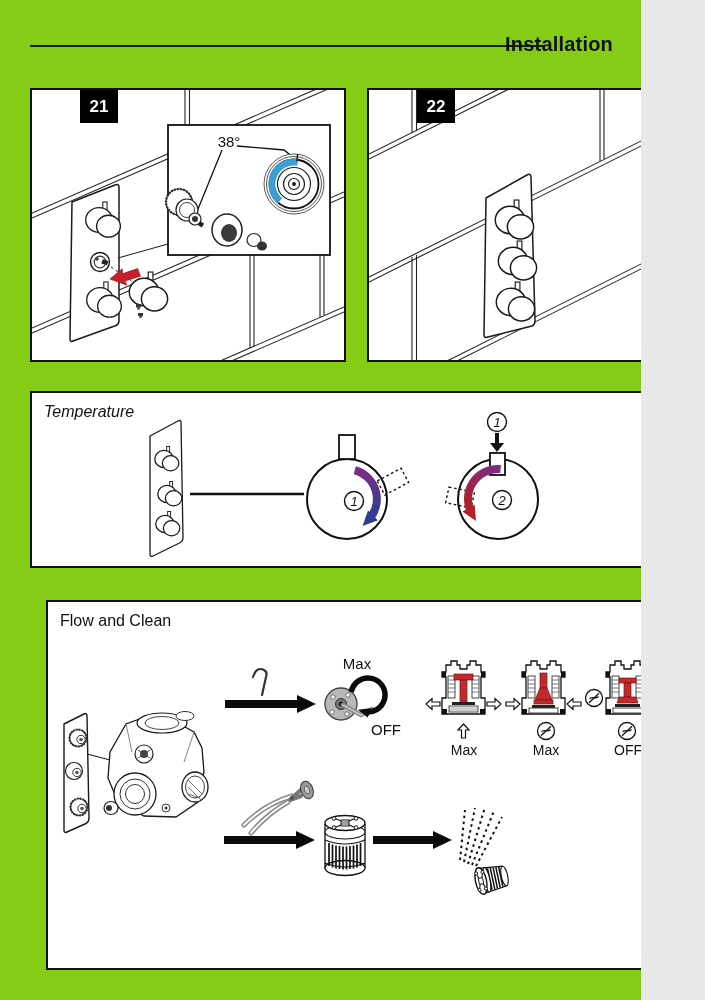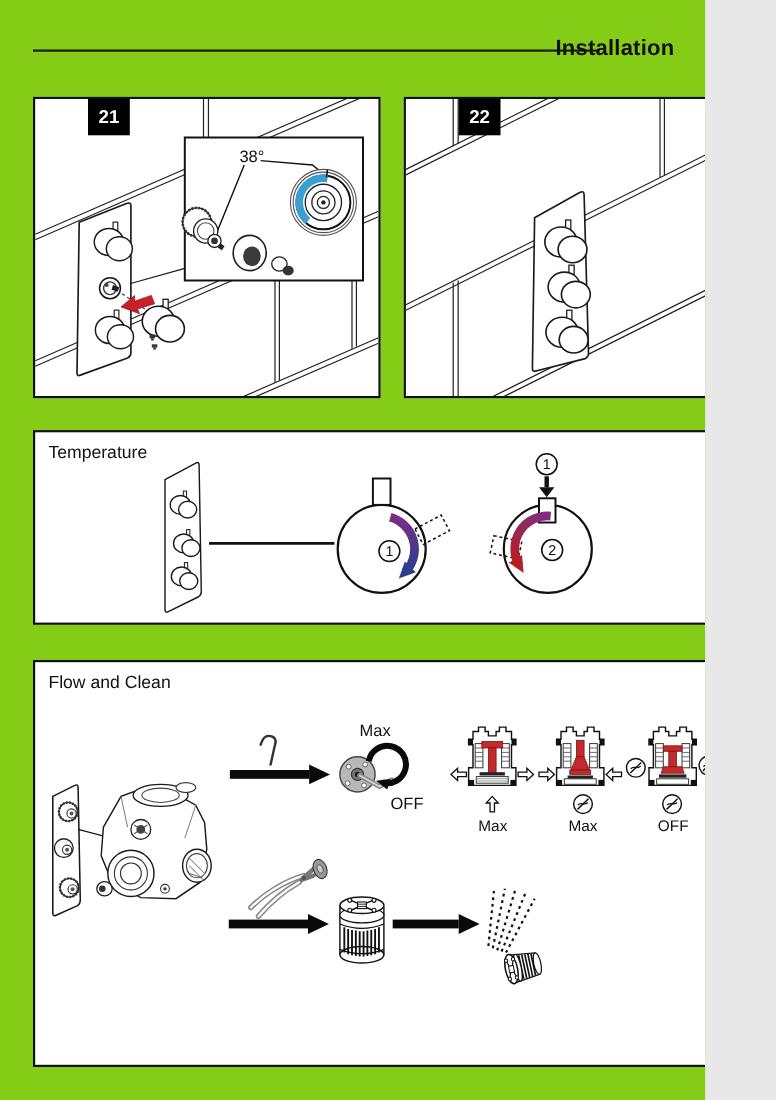--- a/index.html
+++ b/index.html
@@ -3,22 +3,22 @@
 <meta charset="utf-8">
 <style>
   html,body{margin:0;padding:0;background:#e8e8e8;}
   .page{position:relative;width:641px;height:1000px;background:#84cc16;overflow:hidden;
         font-family:"Liberation Sans",sans-serif;color:#111;}
   .hdr-line{position:absolute;left:30px;top:45px;width:515px;height:2px;background:#1a1a1a;}
   .hdr-title{position:absolute;right:28px;top:33px;font-size:20px;font-weight:bold;letter-spacing:.2px;}
   .panel{position:absolute;border:2px solid #111;background:#fff;}
   #p21{left:30px;top:88px;width:312px;height:270px;}
   #p22{left:367px;top:88px;width:306px;height:270px;text-align:center;}
-  #temp{left:30px;top:391px;width:643px;height:173px;}
-  #flow{left:30px;top:600px;width:643px;height:366px;}
+  #temp{left:30px;top:391px;width:643px;height:173px;font-style:italic;}
+  #flow{left:46px;top:600px;width:643px;height:366px;}
   .badge{position:absolute;left:0;top:0;width:38px;height:33px;background:#000;color:#fff;
          display:flex;align-items:center;justify-content:center;font-size:17px;font-weight:bold;z-index:5;margin-left:48px;}
   .boxtitle{position:absolute;left:12px;top:10px;font-size:16px;z-index:5;}
   svg{position:absolute;left:0;top:0;display:block;}
   svg text{font-family:"Liberation Sans",sans-serif;fill:#111;}
 </style>
 </head>
 <body>
 
 <div class="page">

